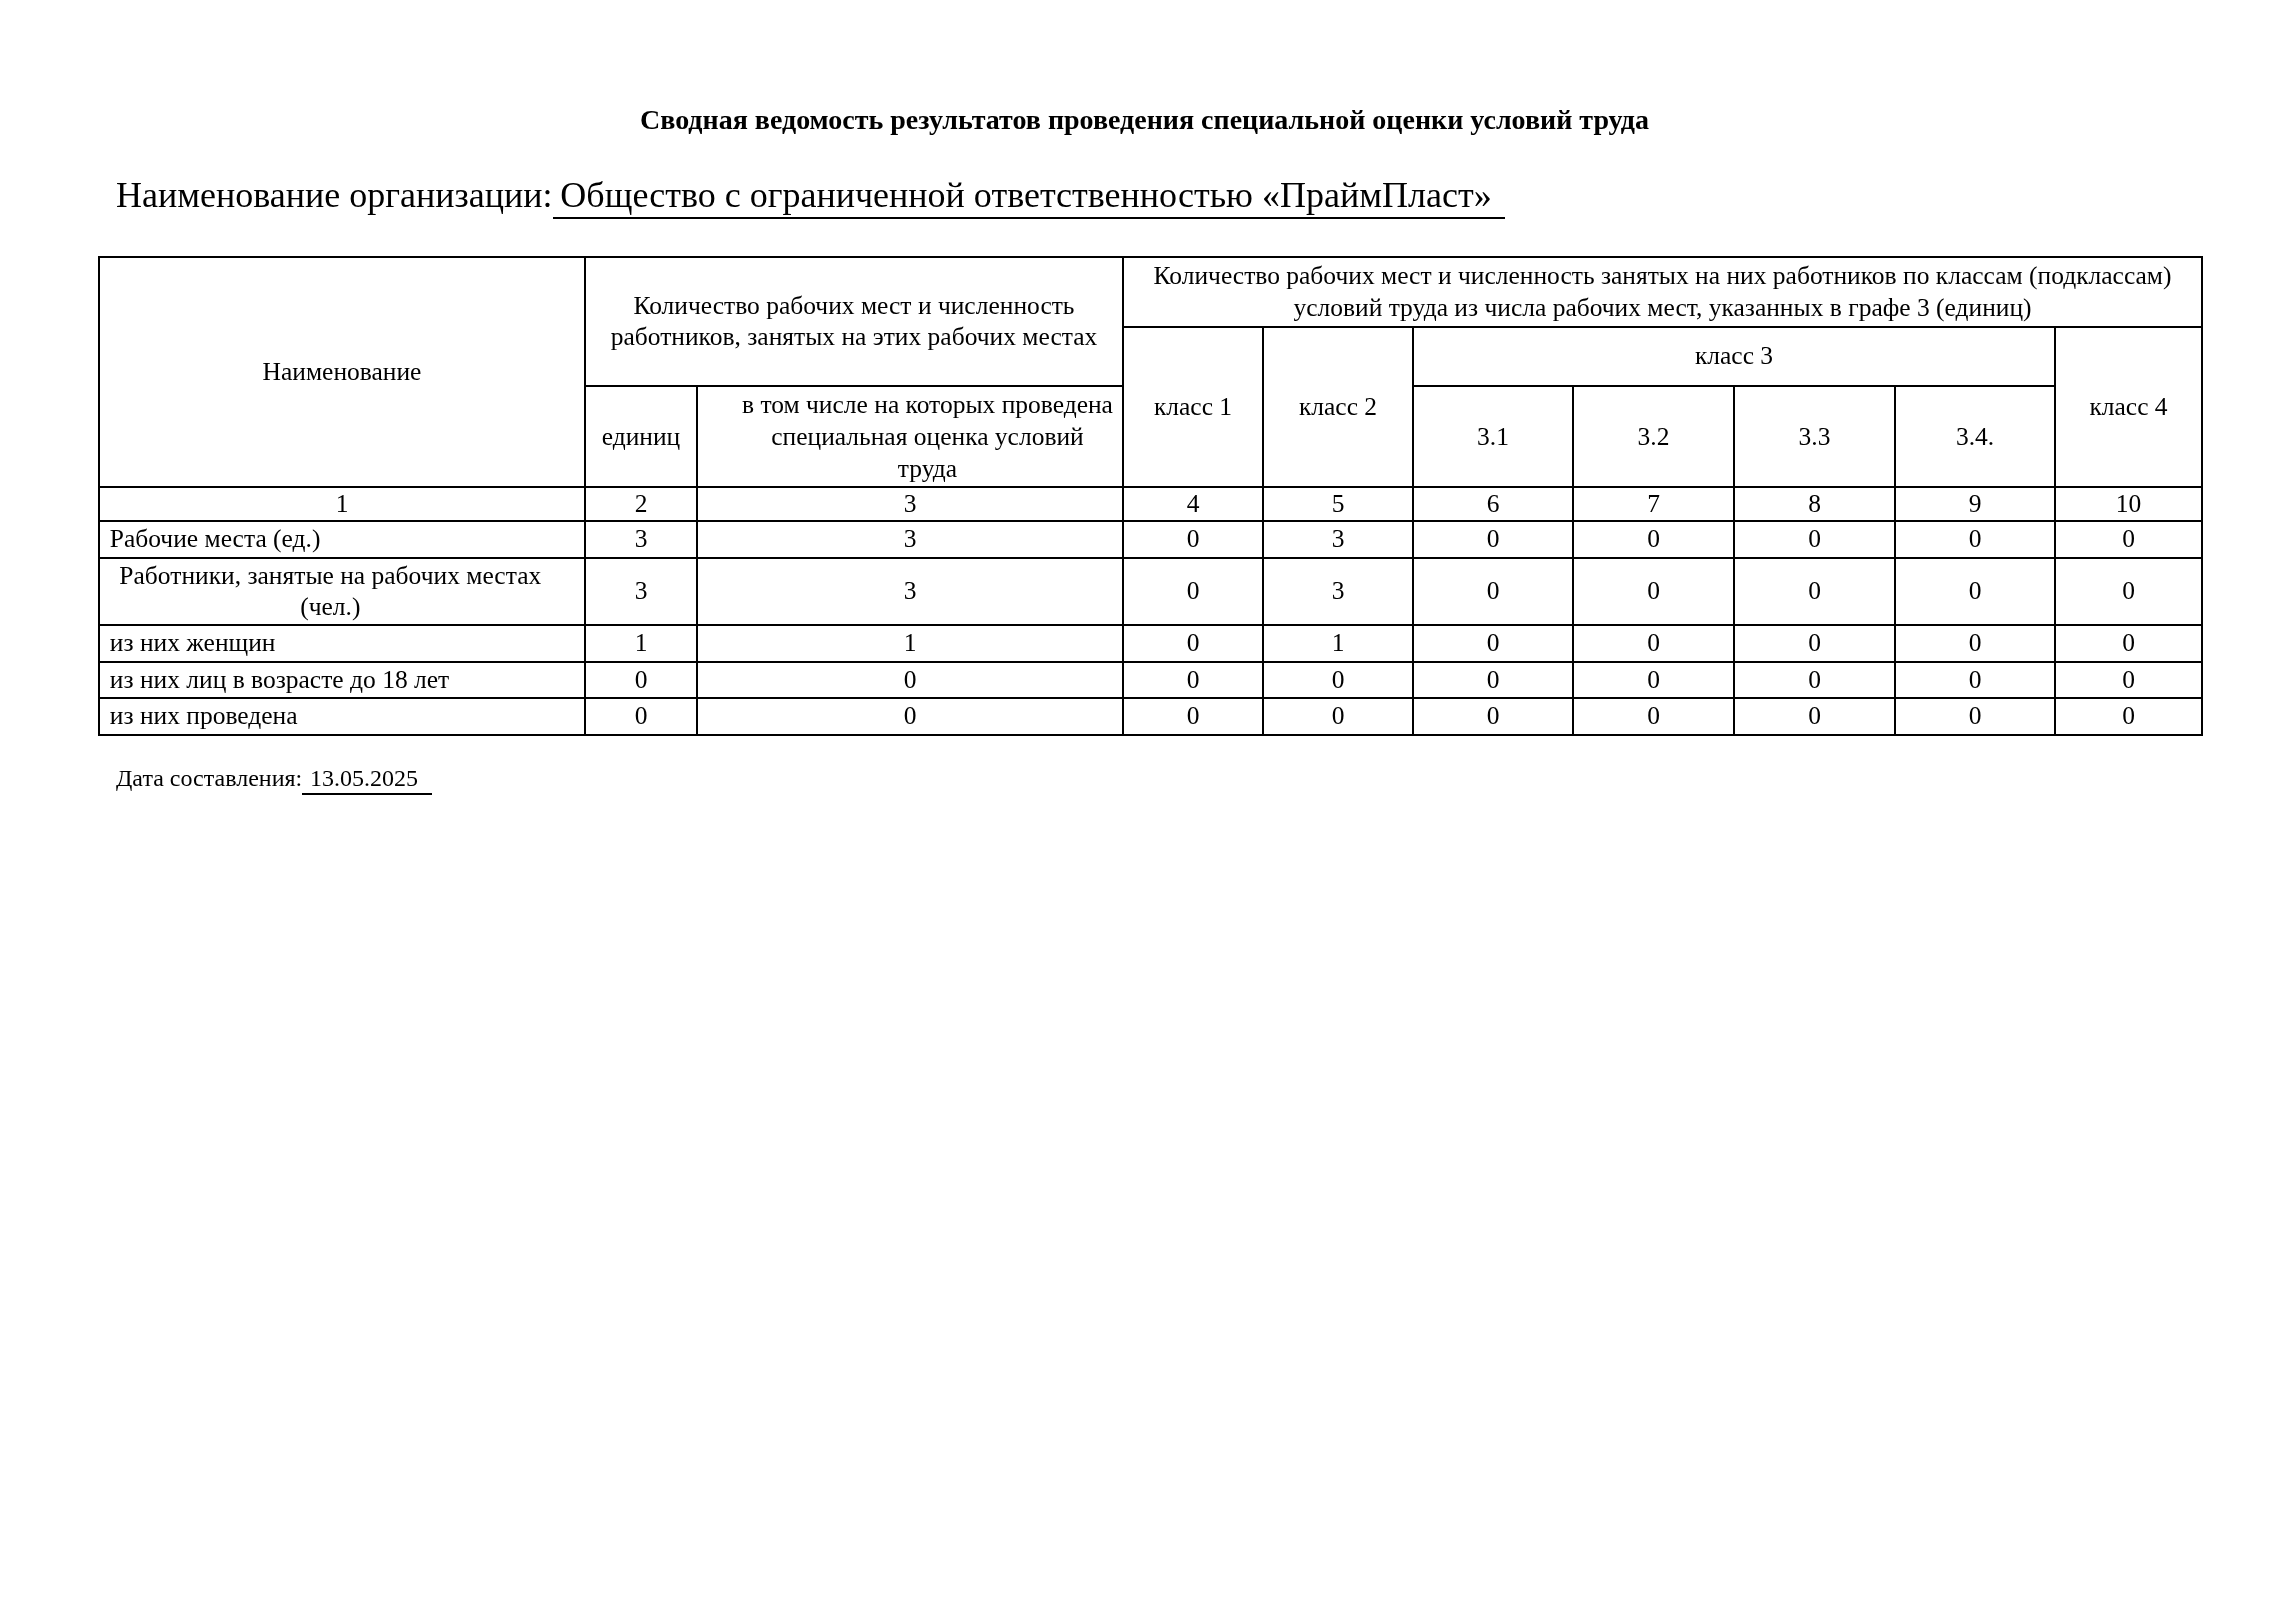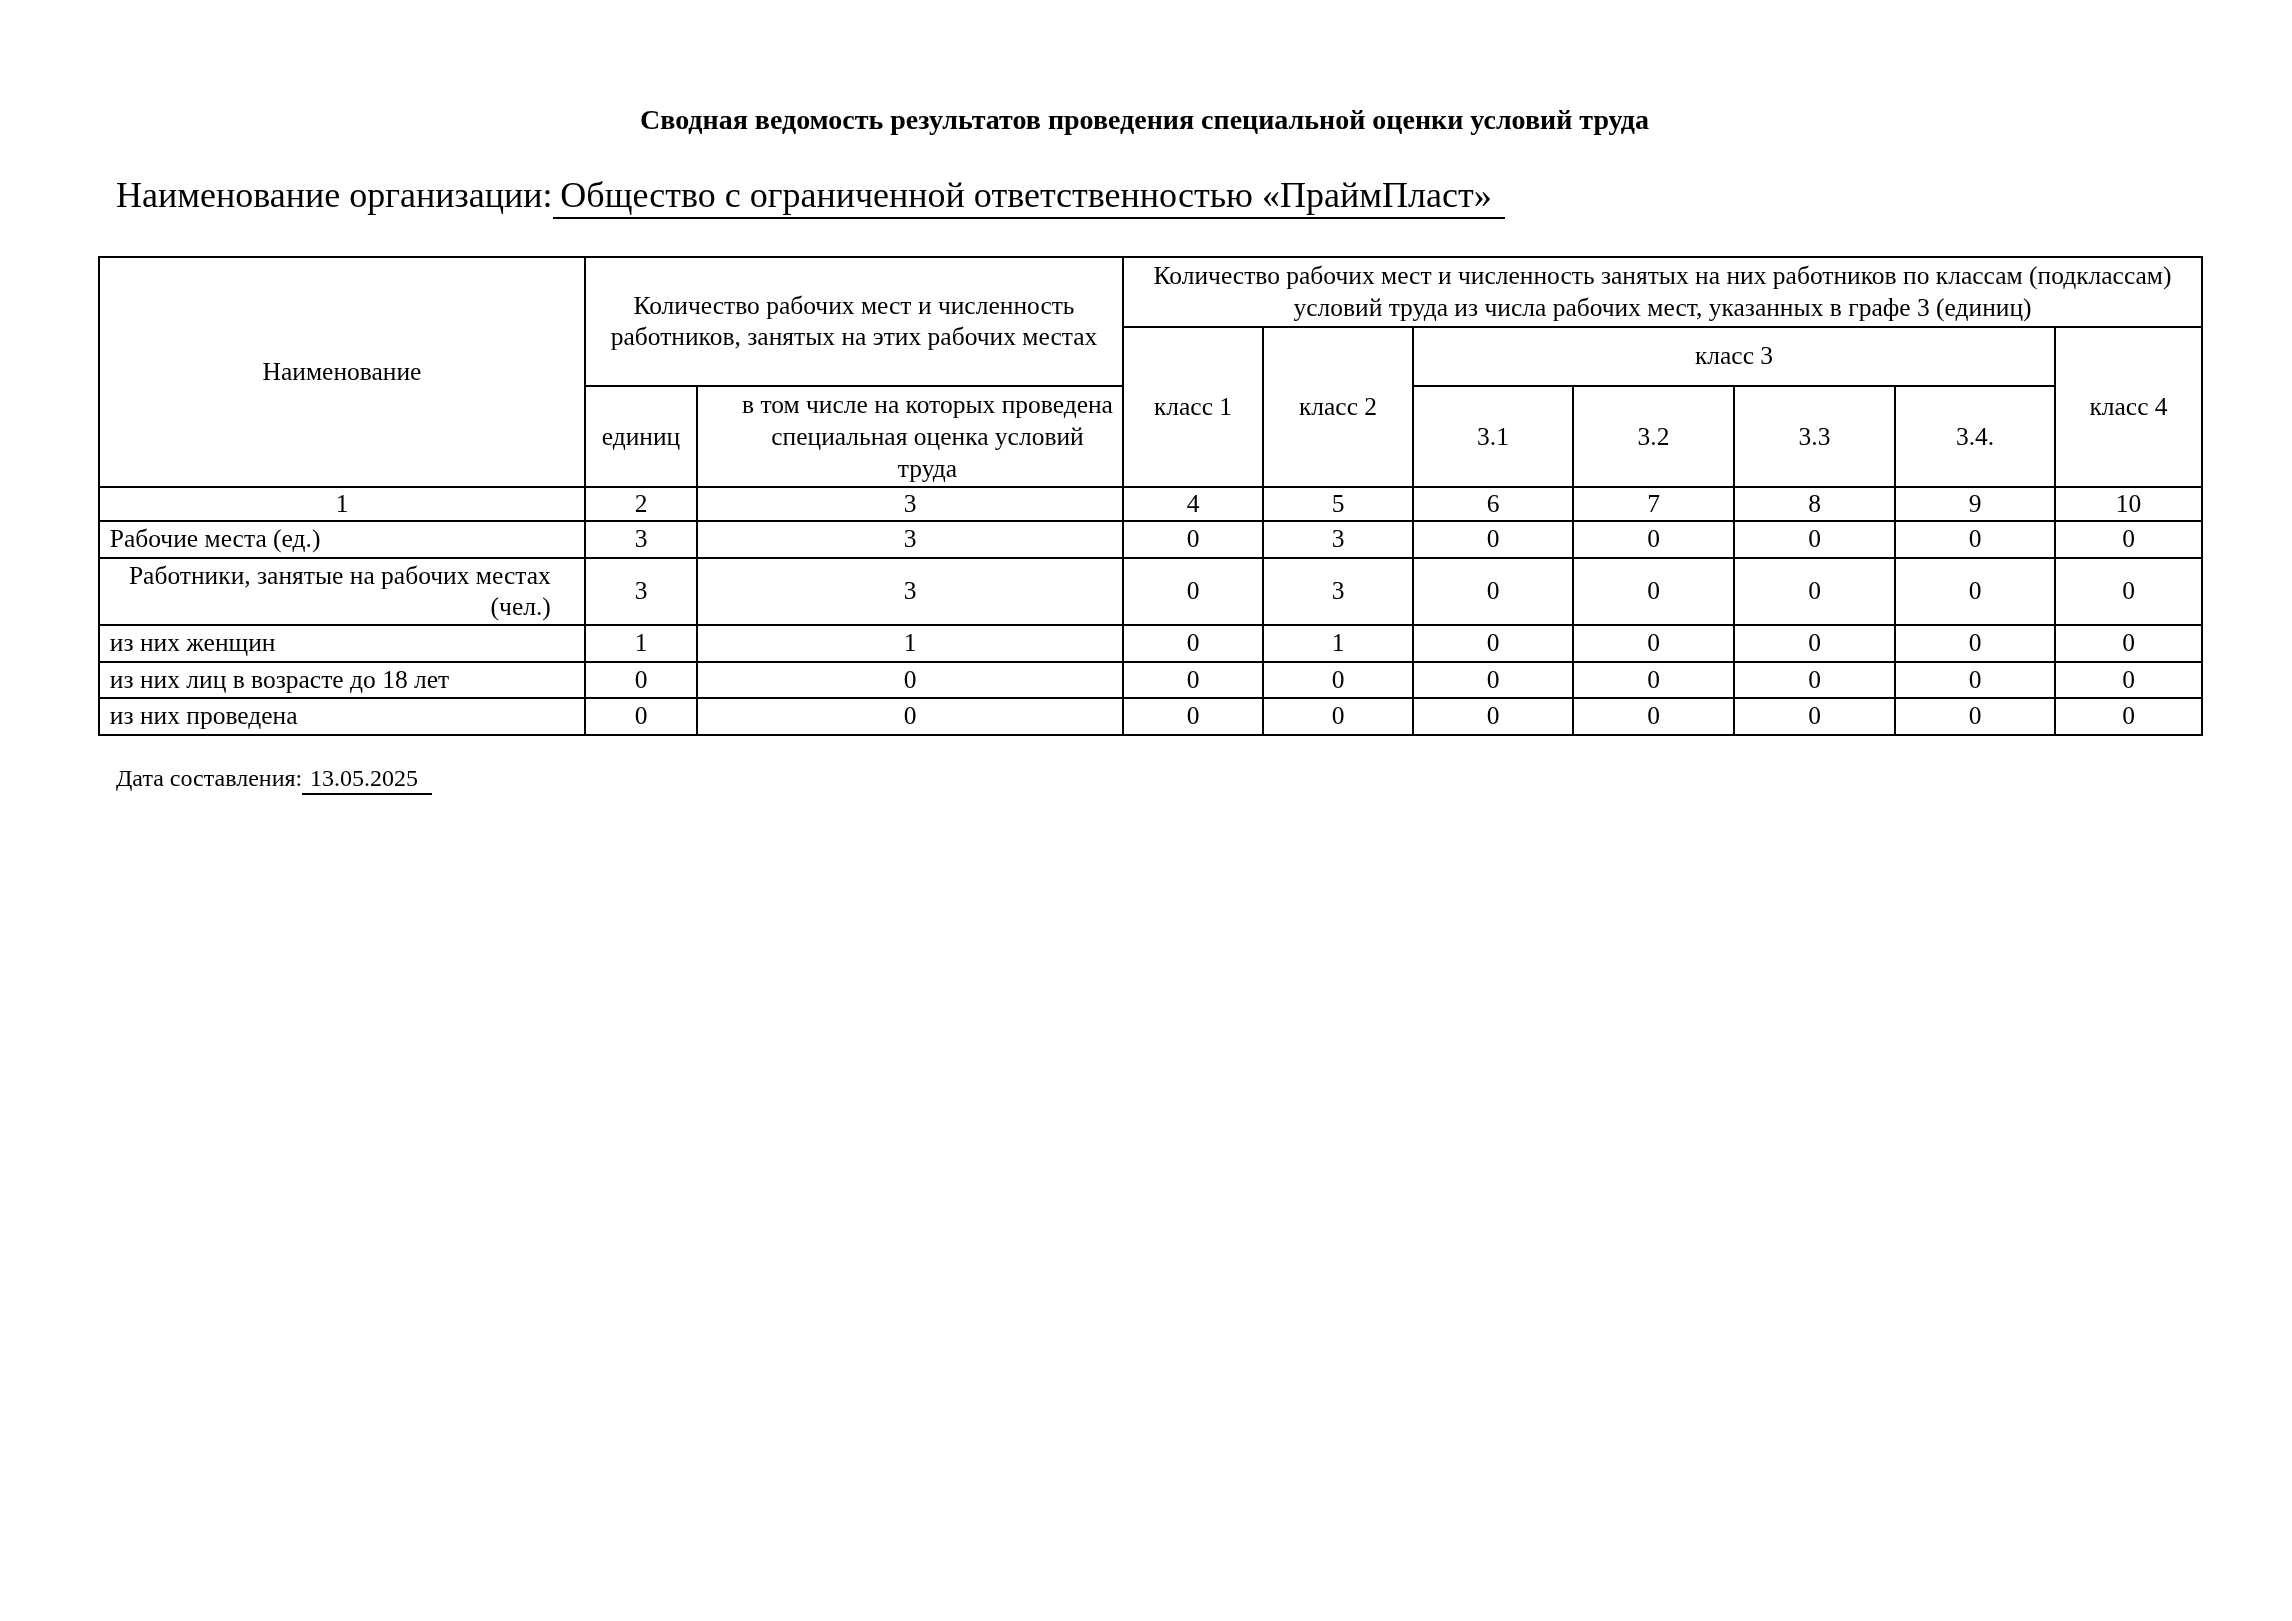--- a/index.html
+++ b/index.html
@@ -61,21 +61,21 @@
     height: 29px;
     line-height: 1.2;
   }
   tr.data-row td.label-cell {
     text-align: left;
     padding-left: 9.8px;
   }
   .cellwrap { display: inline-block; }
   .w-left  { max-width: 510px; }
   .w-asmt  { max-width: 372px; margin-left: 35px; }
-  .w-label { max-width: 441px; text-align: right; }
+  .w-label { max-width: 441px; text-align: center; }
   .date-line {
     margin: 25.5px 0 0 116px;
     font-size: 24px;
     line-height: 35px;
   }
 </style>
 </head>
 <body>
 
 <div class="page">

